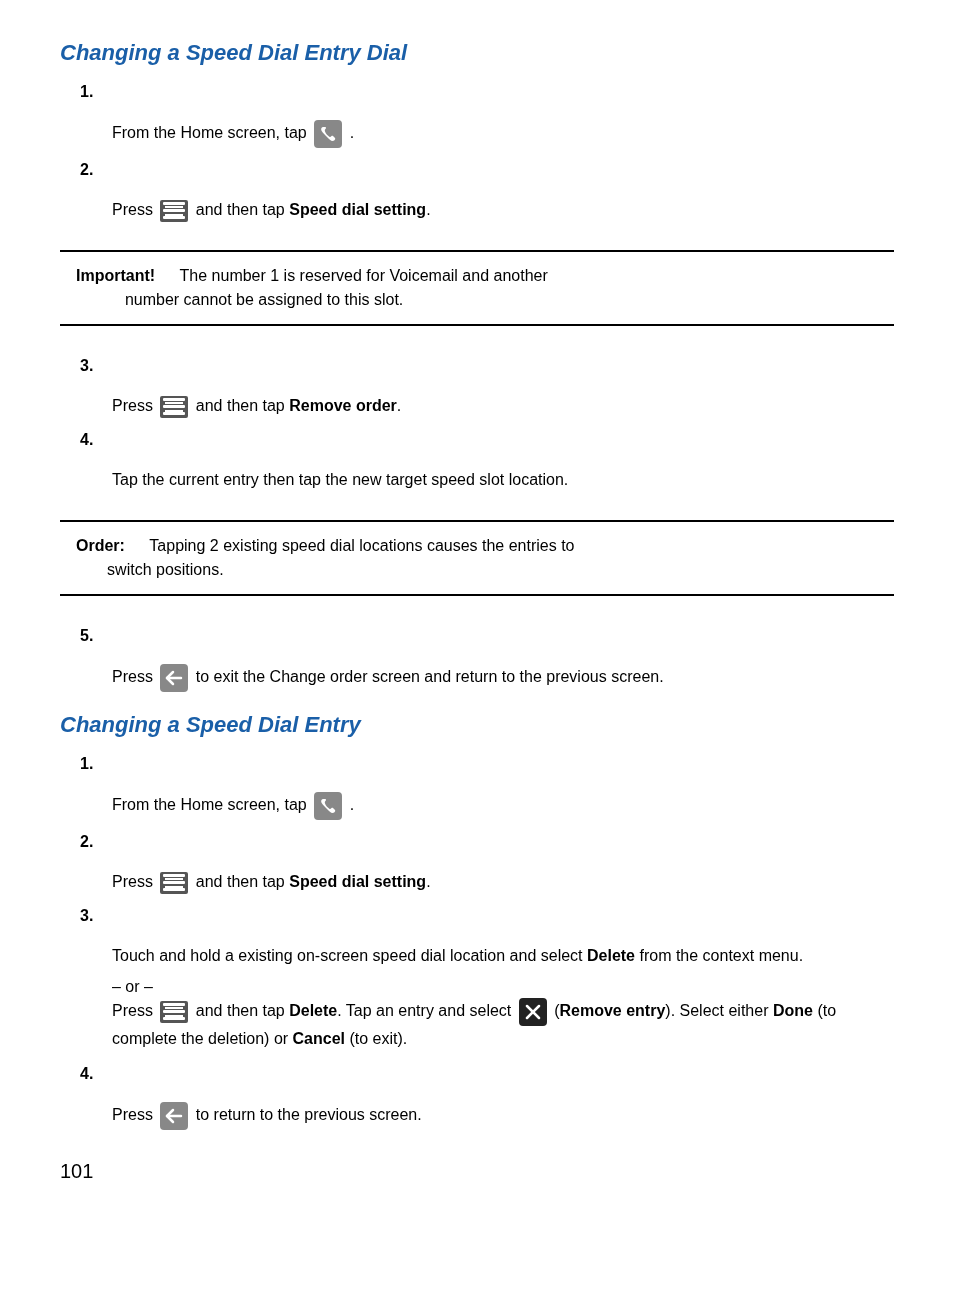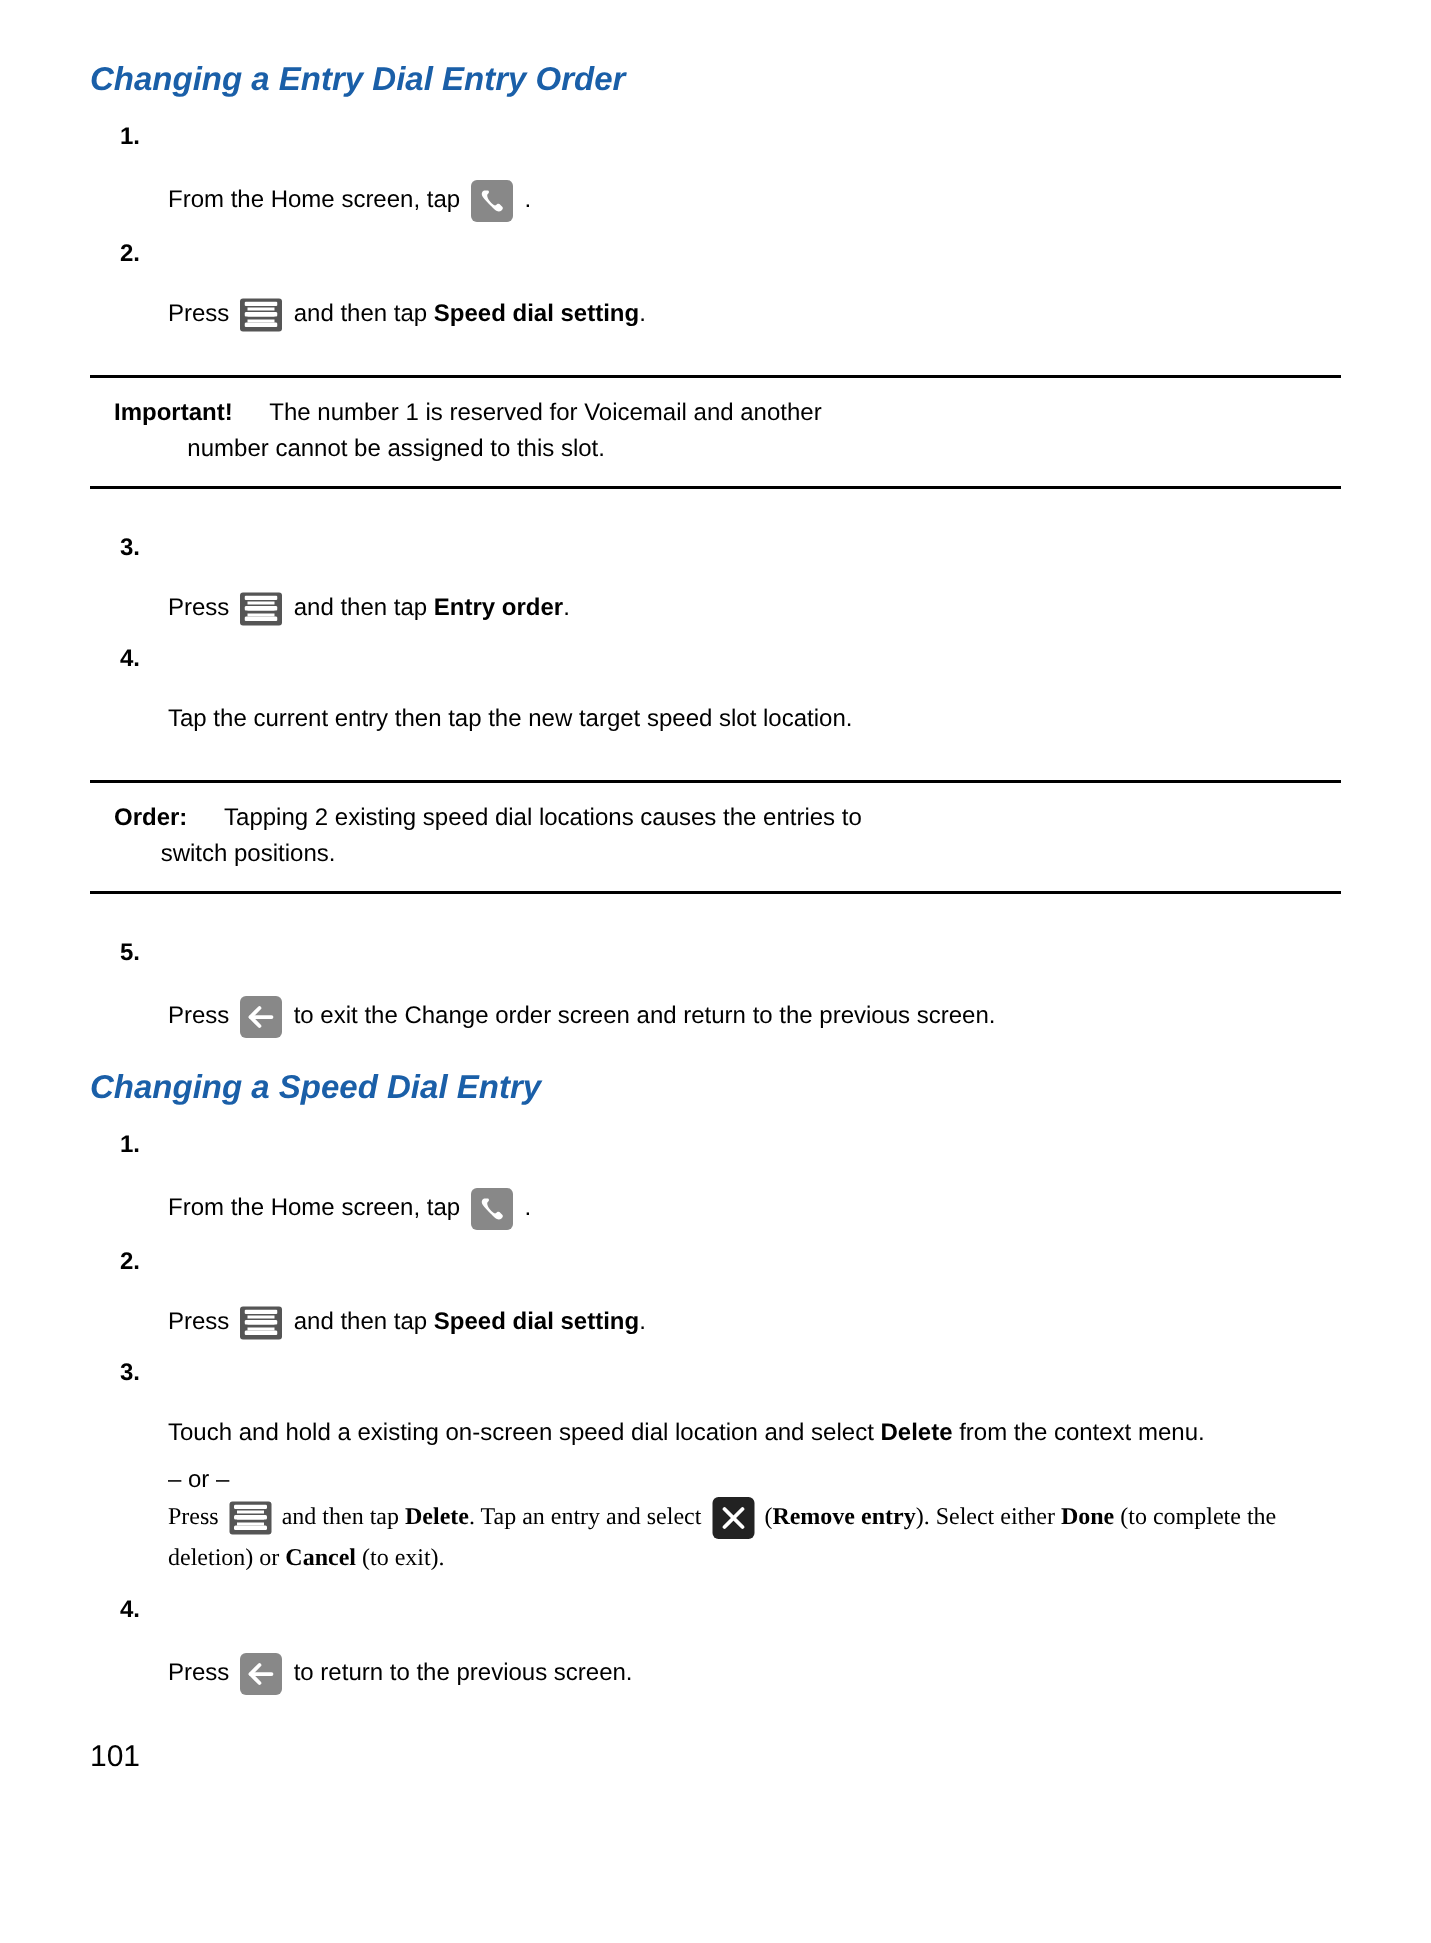--- a/index.html
+++ b/index.html
@@ -122,21 +122,21 @@
       margin-left: 20px;
     }
 
     b { font-weight: bold; }
     .section-gap { margin-bottom: 20px; }
     .page-num { margin-top: 30px; font-size: 20px; }
   </style>
 </head>
 <body>
 
-<div class="section-title">Changing a Entry Dial Entry Order</div>
+<div class="section-title">Changing a Speed Dial Entry Dial</div>
 
 <ul class="step-list section-gap">
   <li>
     <span class="step-num">1.</span>
     <span class="step-content">
       From the Home screen, tap
       <span class="icon-phone">
         <svg width="16" height="16" viewBox="0 0 16 16" fill="white">
           <path d="M3 1C3 1 2 1 1.5 2C1 3 1 4 2 5.5C3 7 5 9 7 11C9 13 11 15 12.5 15C14 15 14.5 14 15 13.5C15.5 13 15 12 15 12L13 10C13 10 12 9.5 11.5 10C11 10.5 10.5 11 10 11C9.5 11 7 9 6 7.5C5 6 4.5 4 5 3.5C5.5 3 6 2.5 6 2C6 1.5 5.5 1 5.5 1L3 1Z"></path>
         </svg>
@@ -170,21 +170,21 @@
     <span class="step-num">3.</span>
     <span class="step-content">
       Press
       <span class="icon-menu">
         <svg width="22" height="18" viewBox="0 0 22 18" fill="none">
           <rect y="0" width="22" height="3" rx="1" fill="white"></rect>
           <rect y="7" width="22" height="3" rx="1" fill="white"></rect>
           <rect y="14" width="22" height="3" rx="1" fill="white"></rect>
         </svg>
       </span>
-      and then tap <b>Entry order</b>.
+      and then tap <b>Remove order</b>.
     </span>
   </li>
   <li>
     <span class="step-num">4.</span>
     <span class="step-content">
       Tap the current entry then tap the new target speed slot location.
     </span>
   </li>
 </ul>
 
@@ -241,21 +241,21 @@
   <li>
     <span class="step-num">3.</span>
     <span class="step-content">
       Touch and hold a existing on-screen speed dial location and select <b>Delete</b> from the context menu.
     </span>
   </li>
 </ul>
 
 <div style="margin-left: 52px; margin-bottom: 2px;">– or –</div>
 
-<div style="margin-left: 52px; font-size: 16px; line-height: 1.6; font-family: Liberation Serif, serif;">
+<div style="margin-left: 52px; font-size: 16px; line-height: 1.6;">
   Press
   <span class="icon-menu">
     <svg width="22" height="18" viewBox="0 0 22 18" fill="none">
       <rect y="0" width="22" height="3" rx="1" fill="white"></rect>
       <rect y="7" width="22" height="3" rx="1" fill="white"></rect>
       <rect y="14" width="22" height="3" rx="1" fill="white"></rect>
     </svg>
   </span>
   and then tap <b>Delete</b>. Tap an entry and select
   <span class="icon-x">

